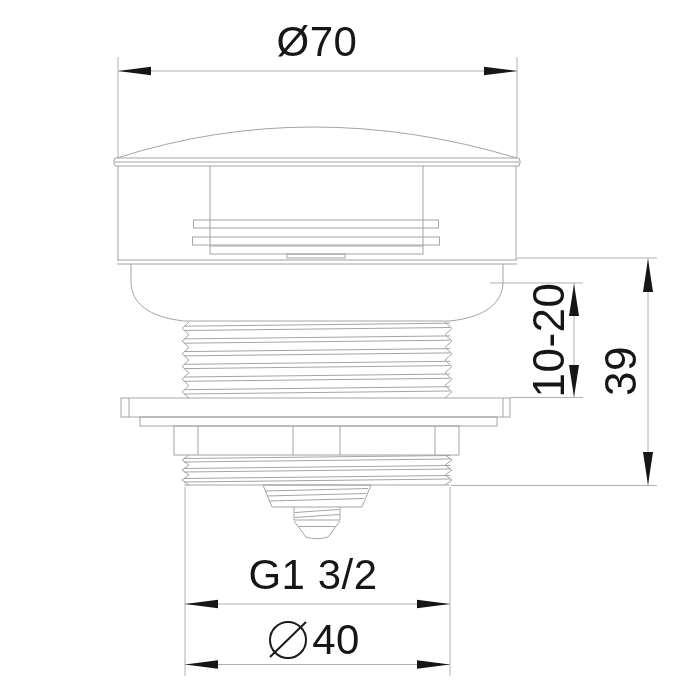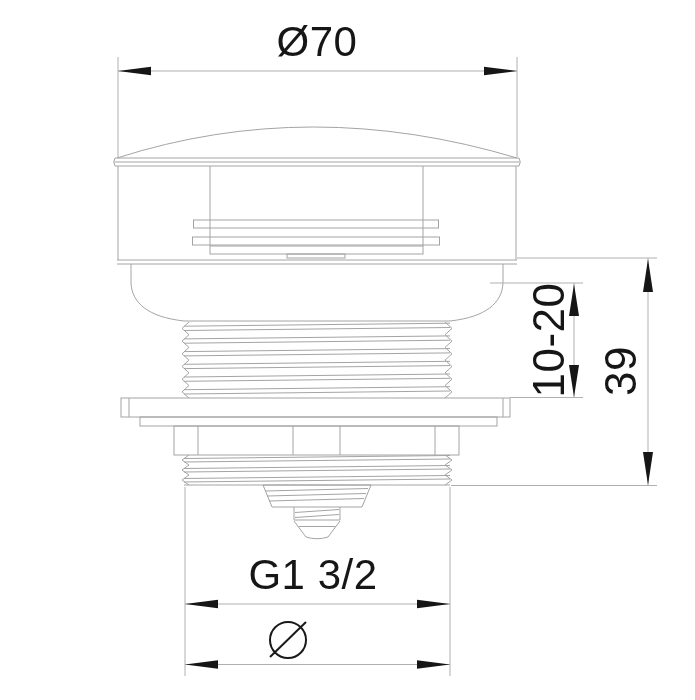--- a/index.html
+++ b/index.html
@@ -169,13 +169,14 @@
   </svg>
 
   <div class="dim-label" style="left:317px;top:42px;">Ø70</div>
 
   <div class="dim-label vertical" style="left:549px;top:340px;">10-20</div>
 
   <div class="dim-label vertical" style="left:621px;top:371px;">39</div>
 
   <div class="dim-label" style="left:313px;top:575px;">G1 3/2</div>
 
+  <div class="dim-label" style="left:336px;top:640px;">40</div>
 </div>
 
 </body></html>

